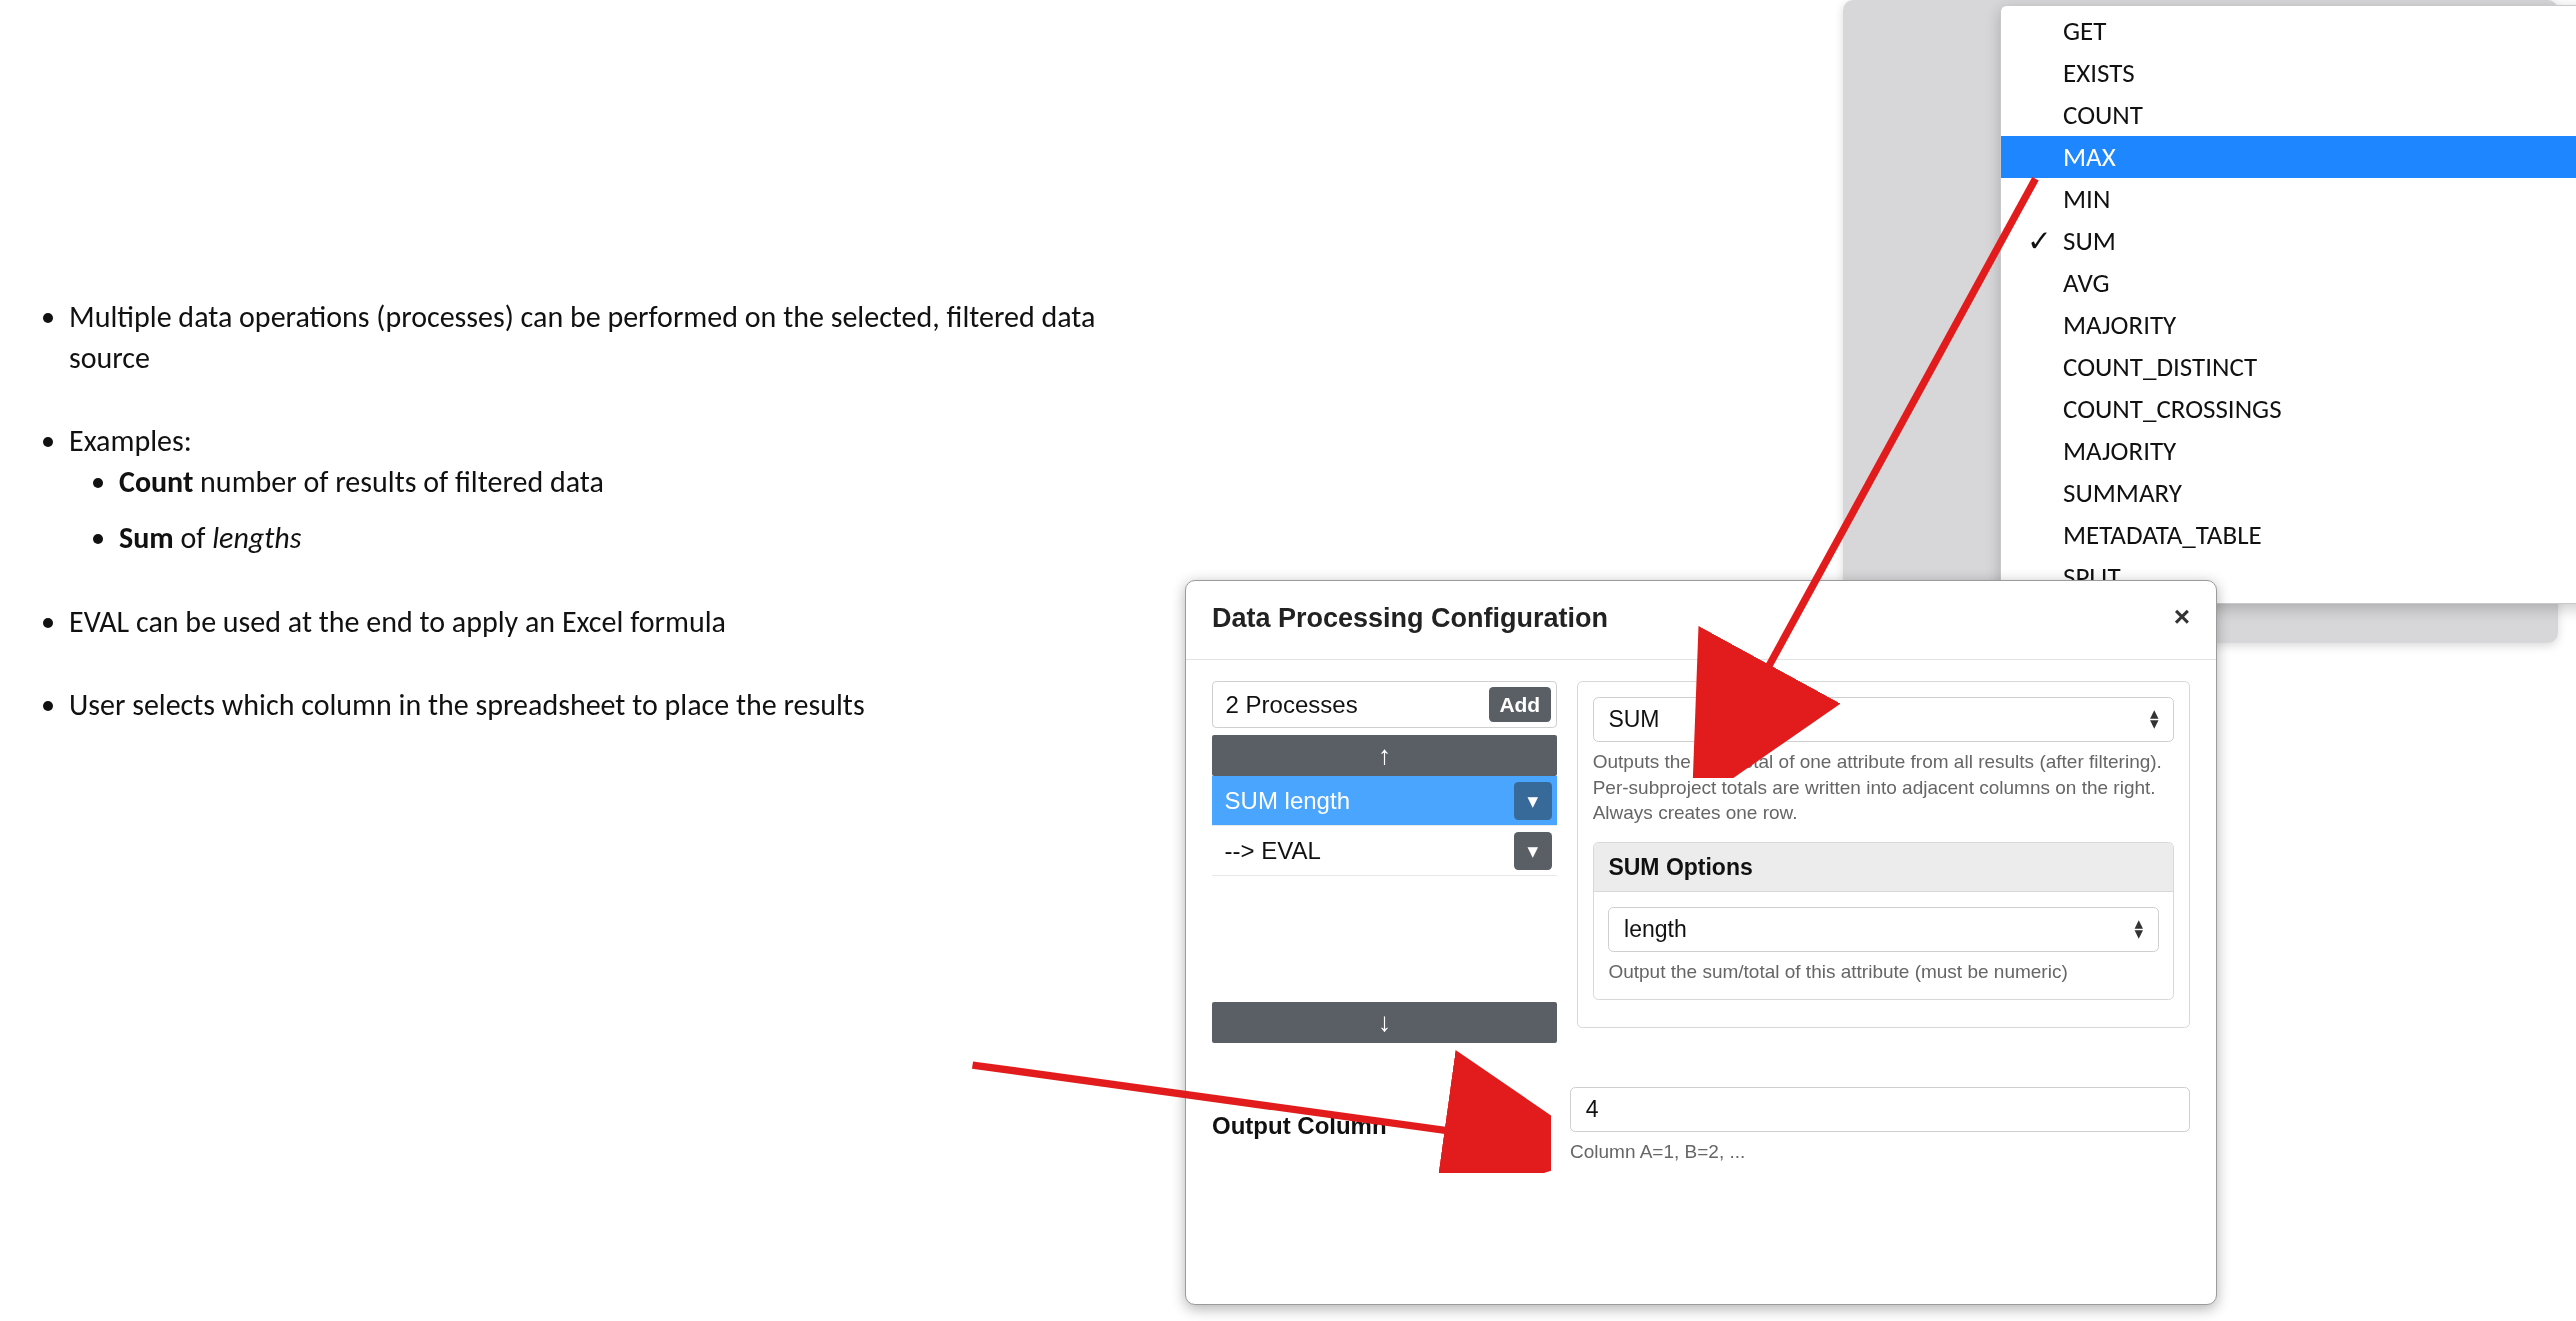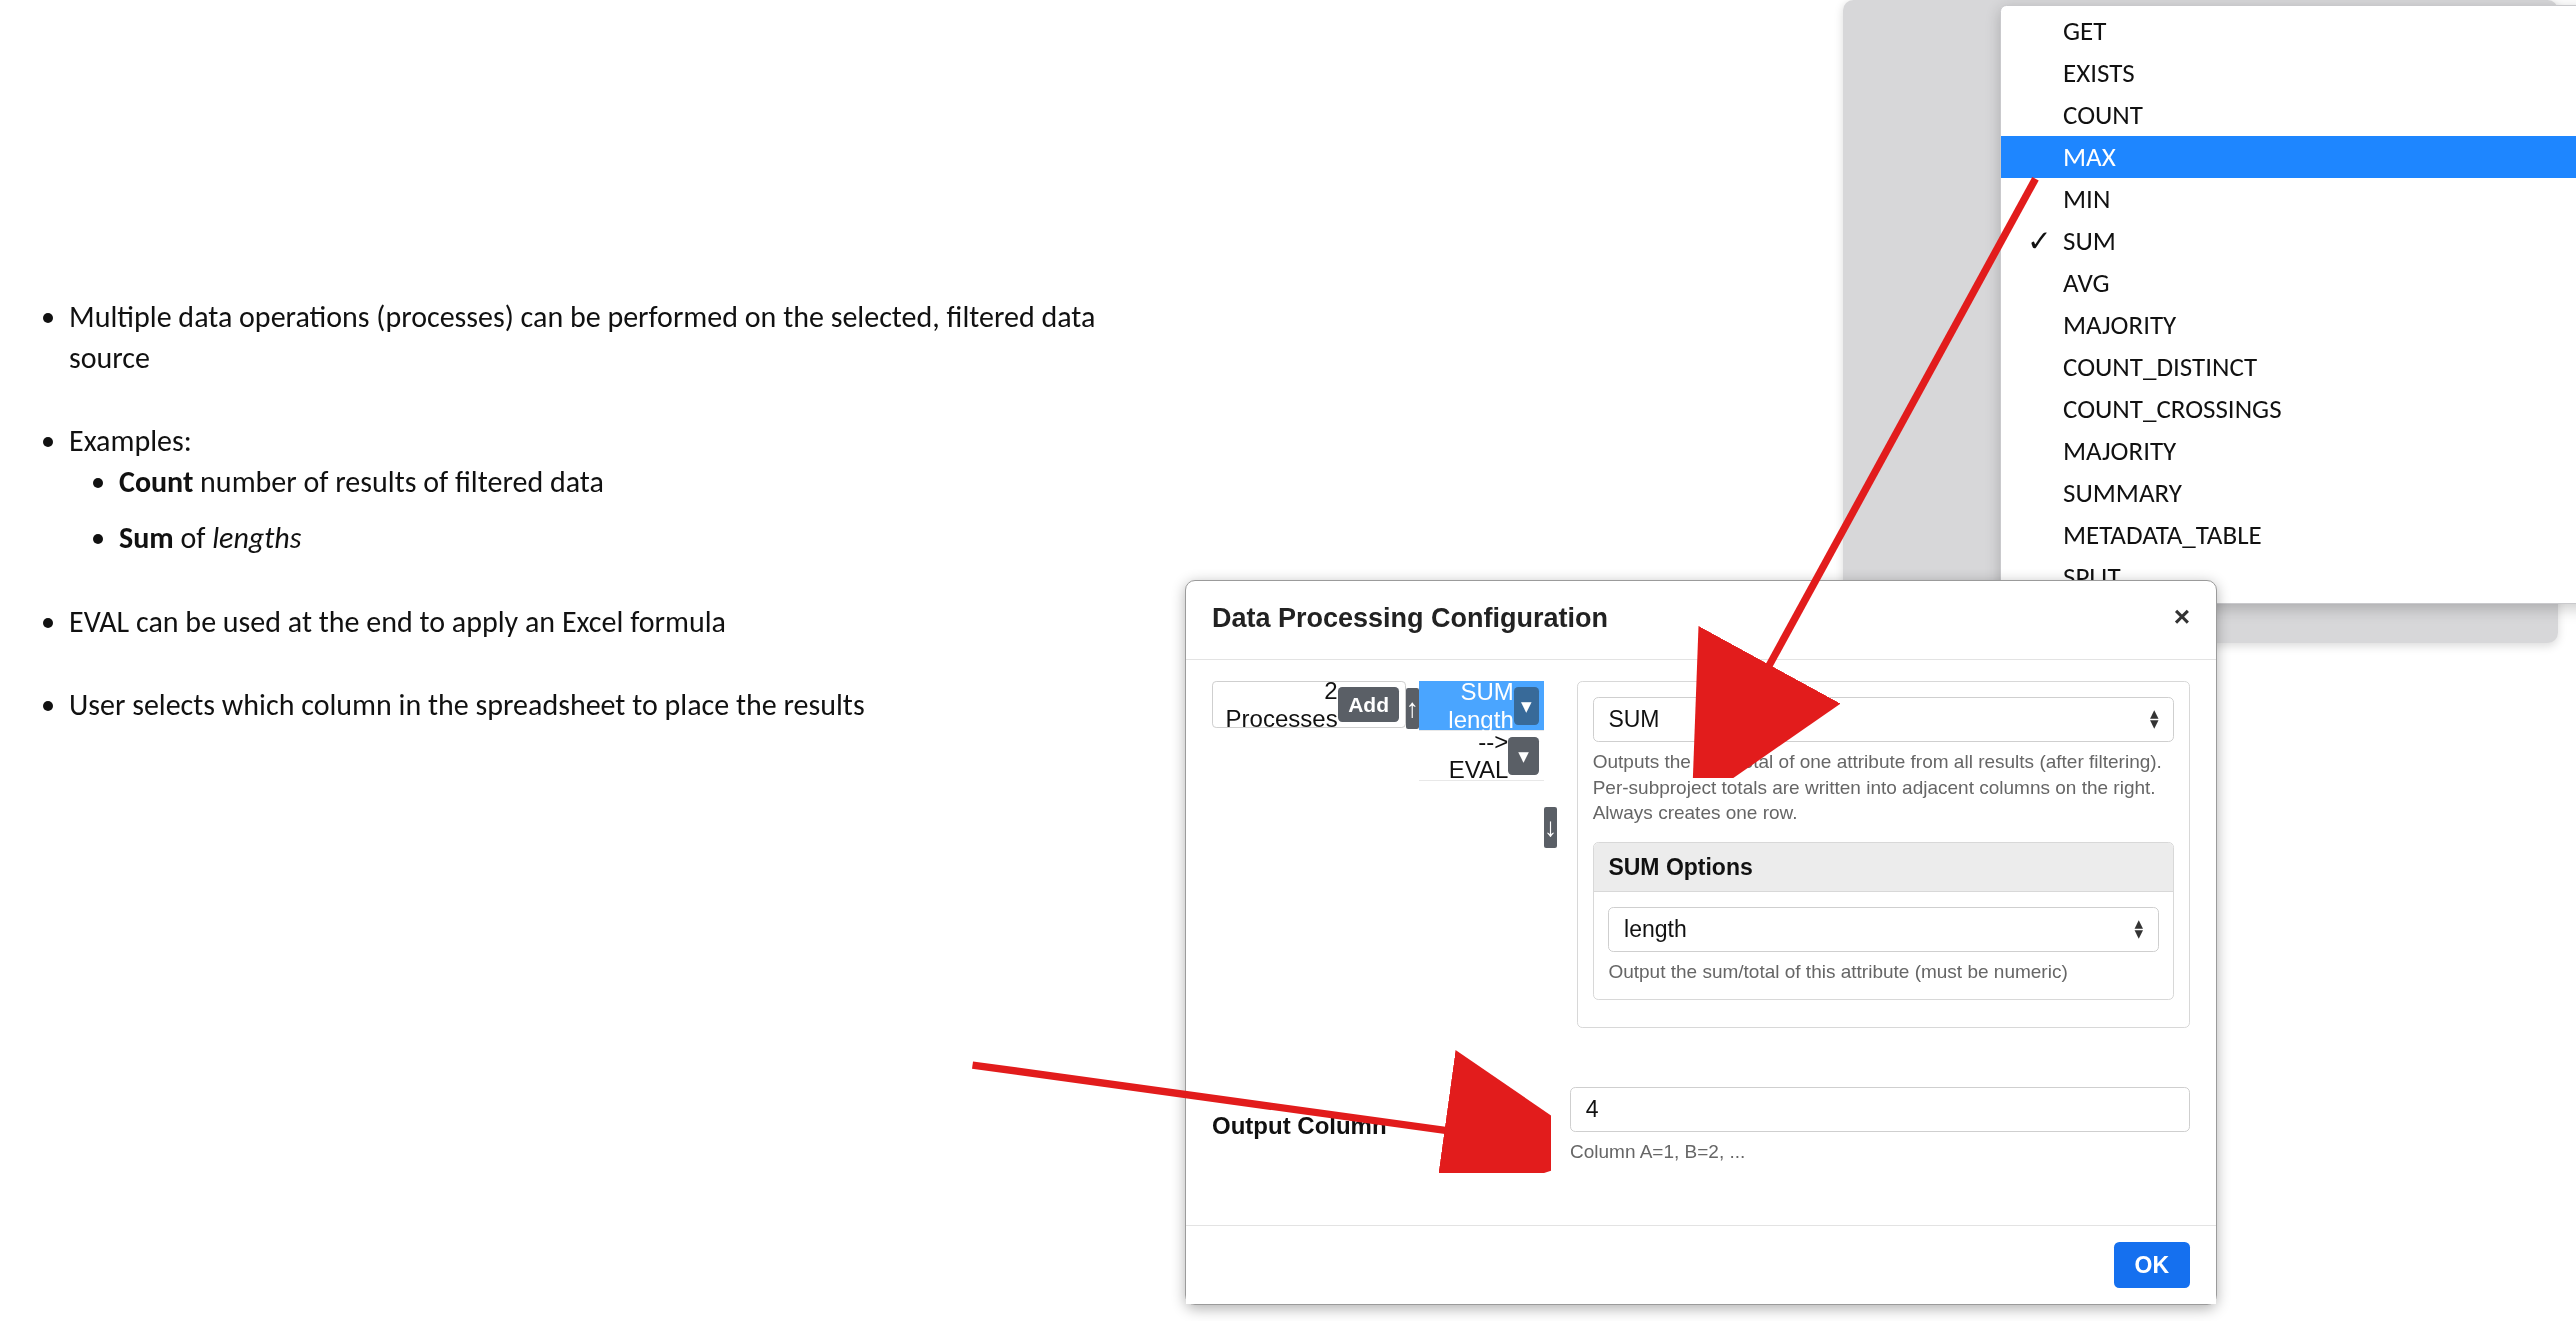--- a/index.html
+++ b/index.html
@@ -104,22 +104,21 @@
   }
   .dialog-body {
     position: relative;
     display: flex;
     padding: 21px 26px 16px 26px;
     gap: 20px;
   }
   .left-pane {
     width: 345px;
     display: flex;
-    flex-direction: row;
-    text-align: right;
+    flex-direction: column;
   }
   .proc-count {
     border: 1.1px solid #cfcfcf;
     border-radius: 4.2px;
     height: 47px;
     display: flex;
     align-items: center;
     justify-content: space-between;
     padding: 0 5.3px 0 12.6px;
     font-size: 24px;
@@ -338,23 +337,20 @@
   <div class="output-row">
     <div class="output-label">Output Column</div>
     <div class="output-field-wrap">
       <div class="output-field">
         <span>4</span>
       </div>
       <div class="hint">Column A=1, B=2, ...</div>
     </div>
   </div>
 
-  <div class="dialog-footer">
-    <div class="btn-ok">OK</div>
-  </div>
 </div>
 
 <svg class="arrow-svg" style="left:1573px; top:168px; width:473px; height:610px;" viewBox="0 0 900 1160" width="473" height="610">
   <defs>
     <marker id="ah1" markerWidth="22" markerHeight="22" refX="11" refY="11" orient="auto">
       <path d="M0,0 L22,11 L0,22 Z" fill="#e21c1c"></path>
     </marker>
   </defs>
   <line x1="880" y1="20" x2="300" y2="1080" stroke="#e21c1c" stroke-width="14" marker-end="url(#ah1)"></line>
 </svg>

